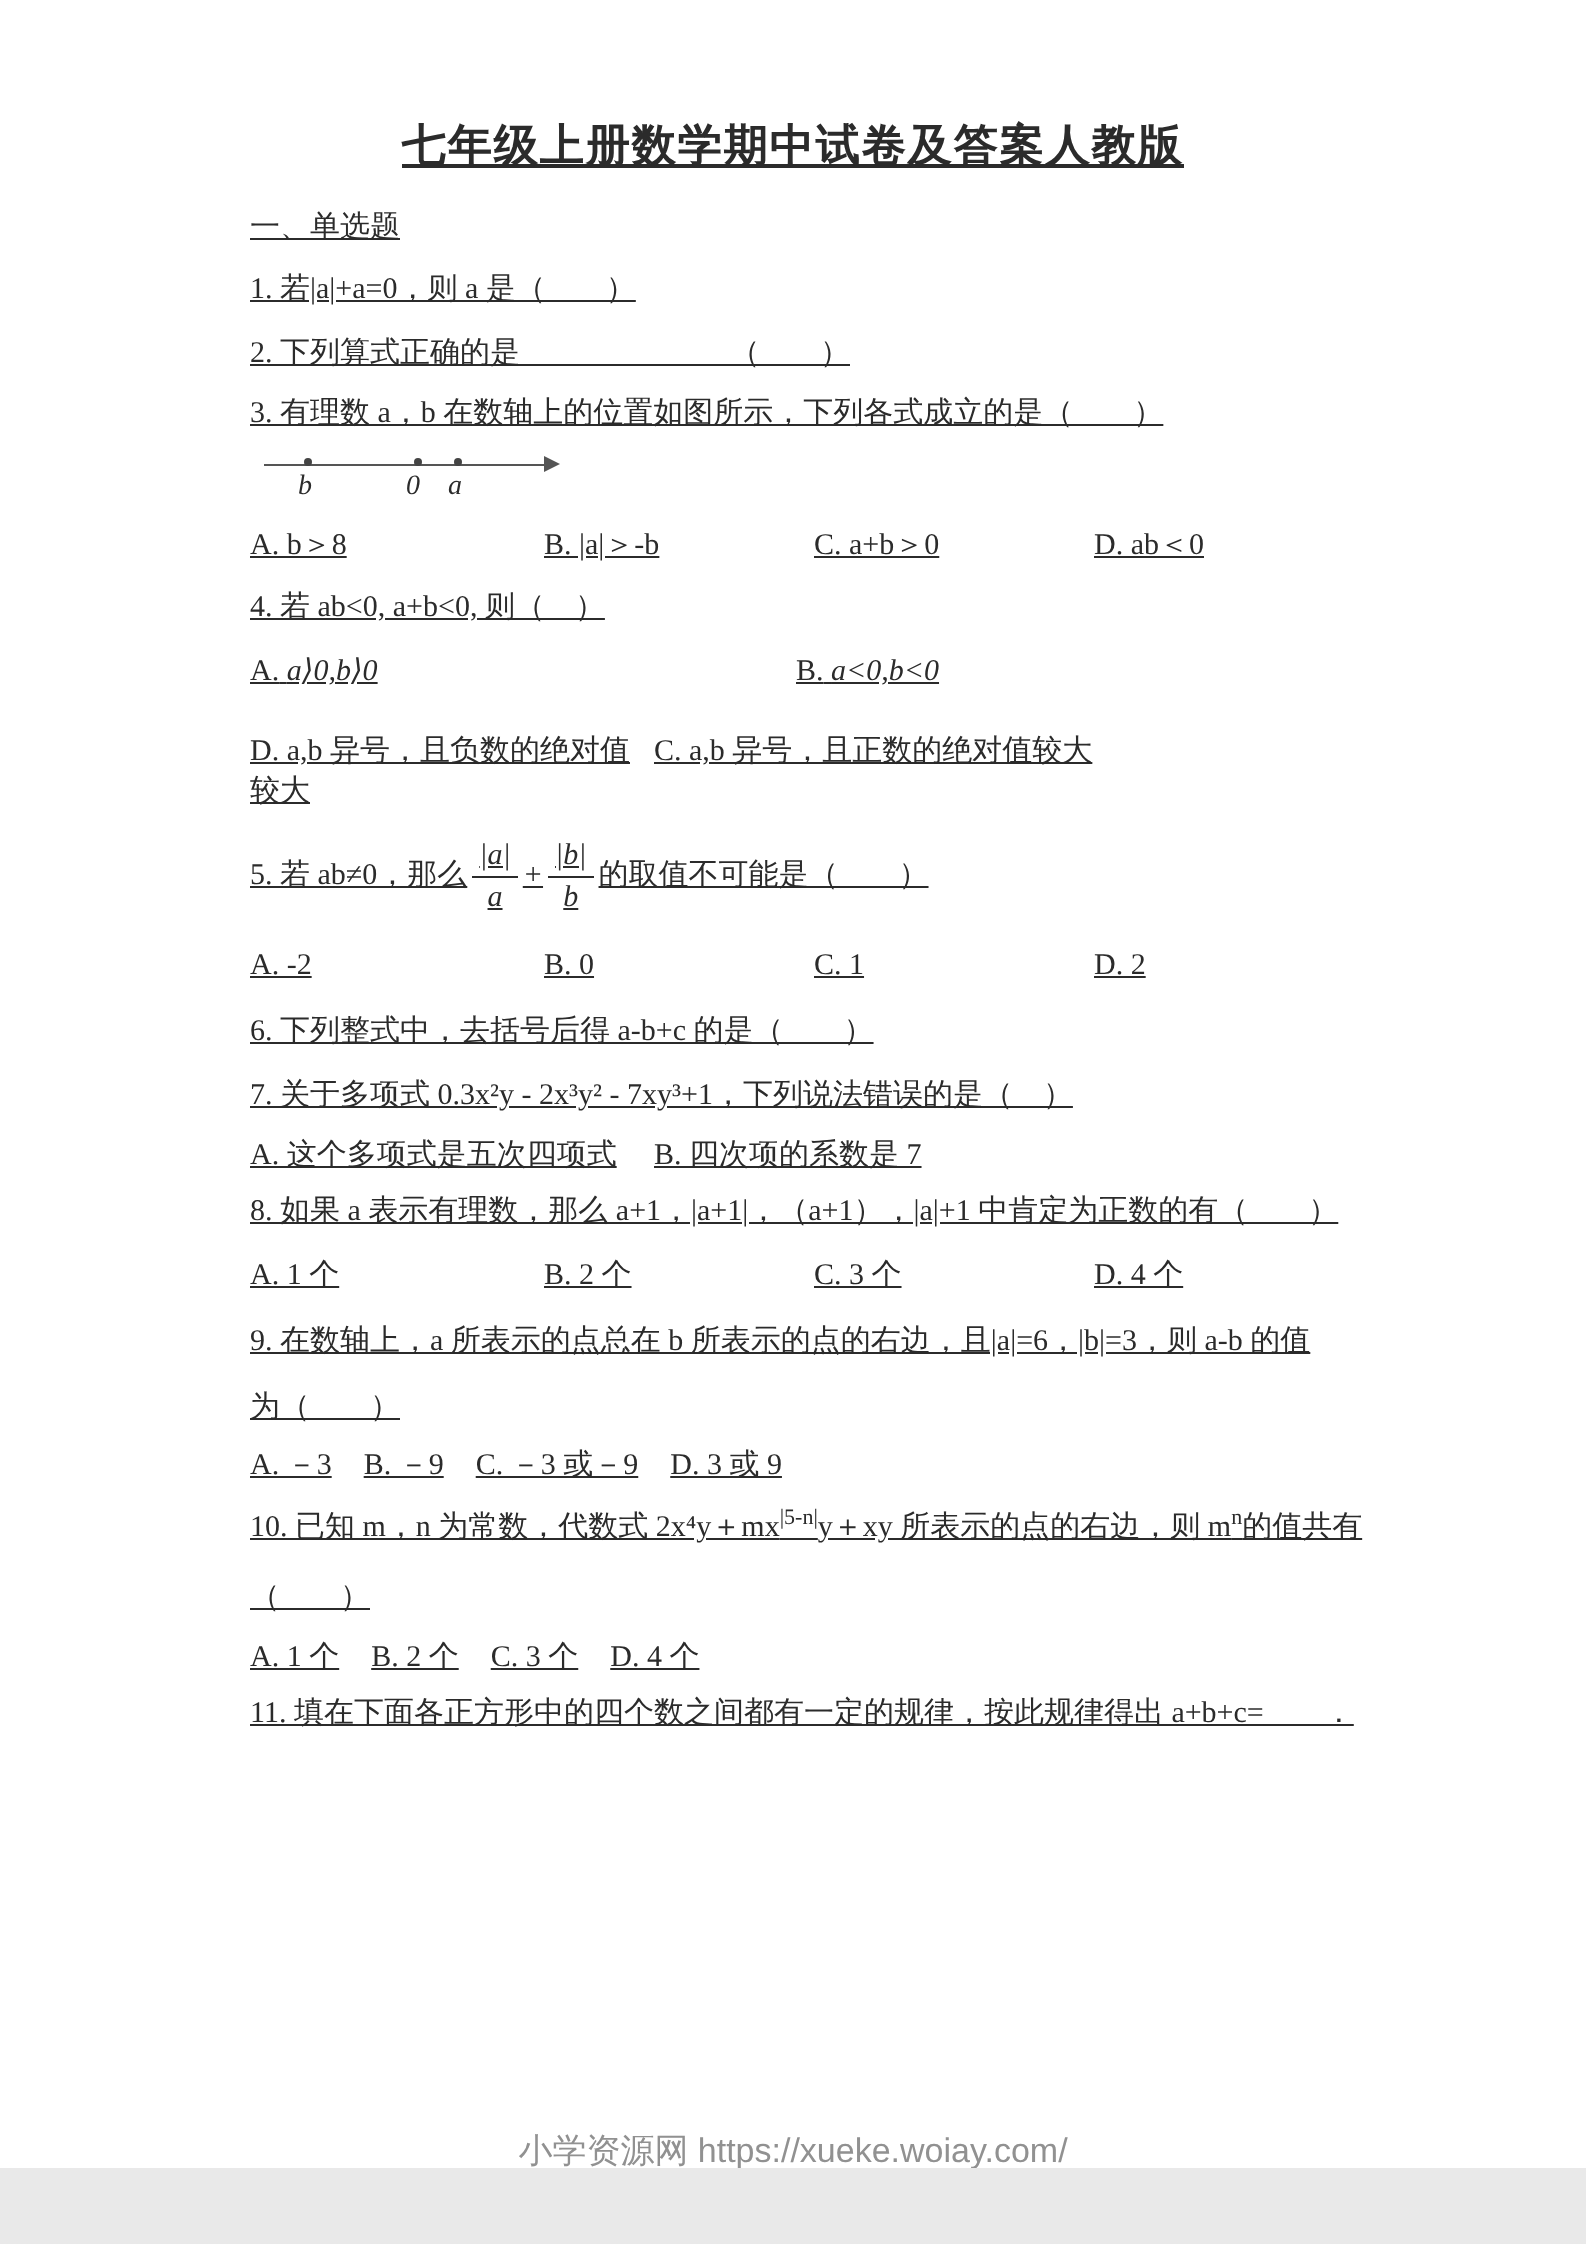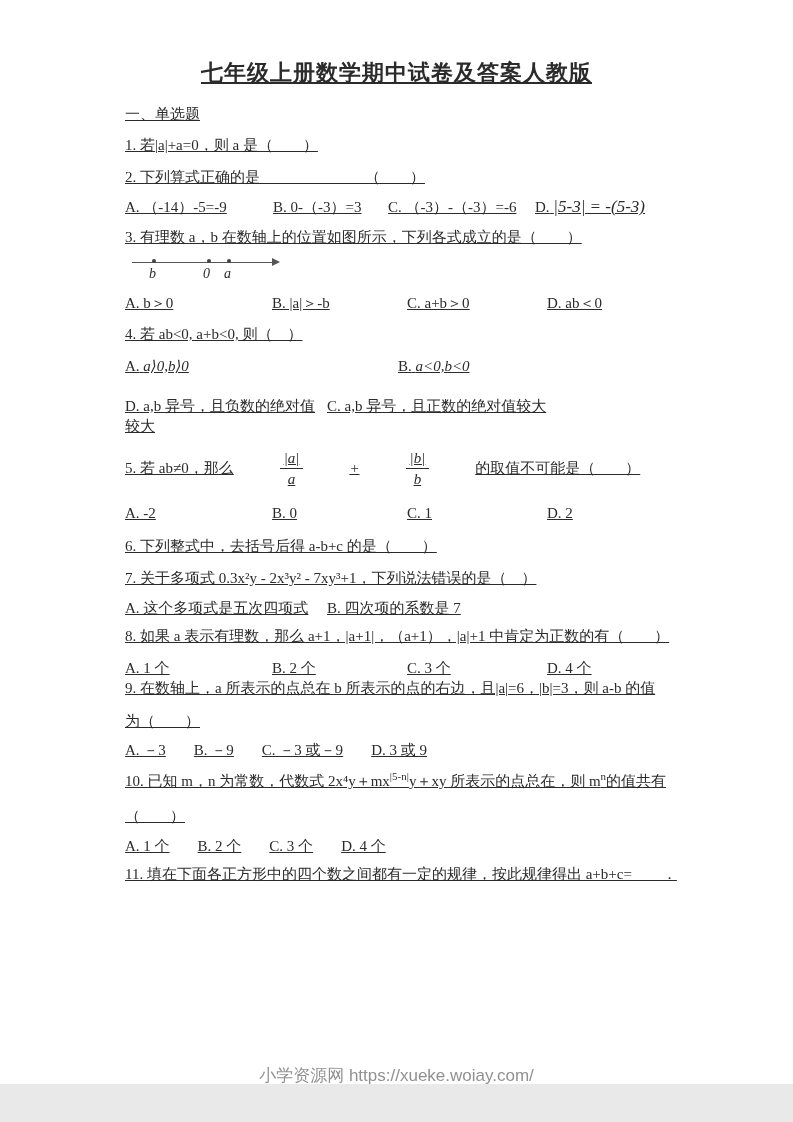--- a/index.html
+++ b/index.html
@@ -24,28 +24,28 @@
     letter-spacing:1px;
   }
   .content{padding:0 100px 0 125px;}
   .line{line-height:20px;}
   .nowrap{white-space:nowrap;}
   .opts4a{display:grid;grid-template-columns:147px 135px 140px auto;}
   .opts4b{display:grid;grid-template-columns:148px 115px 147px auto;}
   .opts4c{display:grid;grid-template-columns:120px 140px 125px auto;}
   .cols2-270{display:grid;grid-template-columns:273px auto;}
   .cols2-200{display:grid;grid-template-columns:202px auto;}
-  .opts-inline{display:flex;gap:28px;}
+  .opts-inline{display:flex;gap:16px;}
   .math{font-family:"Liberation Serif","DejaVu Serif",serif;font-style:italic;}
   .math-lg{font-family:"Liberation Serif","DejaVu Serif",serif;font-style:italic;font-size:17px;}
   .sup{vertical-align:super;font-size:11px;line-height:0;}
   .frac{display:inline-block;vertical-align:middle;text-align:center;font-style:italic;margin:0 2px;}
   .frac .num{display:block;border-bottom:1.5px solid #2b2b2b;padding:0 4px 1px;line-height:18px;}
   .frac .den{display:block;padding-top:1px;line-height:18px;}
-  .q5row{display:flex;align-items:center;height:52px;gap:44px;}
+  .q5row{display:flex;align-items:center;height:52px;}
   
   .nline{position:relative;width:150px;height:30px;margin-left:7px;}
   .nline .axis{position:absolute;left:0;top:7px;width:142px;border-top:1.6px solid #555;}
   .nline .arrow{position:absolute;left:140px;top:3px;width:0;height:0;
     border-left:8px solid #555;border-top:4.5px solid transparent;border-bottom:4.5px solid transparent;}
   .nline .dot{position:absolute;top:4px;width:4px;height:4px;background:#444;border-radius:50%;}
   .nline .lbl{position:absolute;top:11px;font-style:italic;font-size:14px;line-height:16px;}
   .footer{
     position:absolute;left:0;top:1066px;width:100%;
     text-align:center;color:#919191;font-size:17px;
@@ -59,43 +59,34 @@
 
   <div class="title">七年级上册数学期中试卷及答案人教版</div>
 
   <div class="content">
 
     <div class="line" style="margin-top:16px">一、单选题</div>
 
     <div class="line" style="margin-top:11px">1. 若|a|+a=0，则 a 是（　　）</div>
 
     <div class="line" style="margin-top:12px">2. 下列算式正确的是　　　　　　　（　　）</div>
-    <div class="opts4b" style="margin-top:10px;align-items:center;">
-      <span>A. （-14）-5=-9</span>
-      <span>B. 0-（-3）=3</span>
-      <span>C. （-3）-（-3）=-6</span>
-      <span>
-        <span>D.</span>
-        <span class="math-lg">|5-3| = -(5-3)</span>
-      </span>
-    </div>
 
     <div class="line" style="margin-top:10px">3. 有理数 a，b 在数轴上的位置如图所示，下列各式成立的是（　　）</div>
     <div class="nline" style="margin-top:8px">
       <span class="axis"></span>
       <span class="arrow"></span>
       <span class="dot" style="left:20px"></span>
       <span class="dot" style="left:75px"></span>
       <span class="dot" style="left:95px"></span>
       <span class="lbl" style="left:17px">b</span>
       <span class="lbl" style="left:71px">0</span>
       <span class="lbl" style="left:92px">a</span>
     </div>
     <div class="opts4a" style="margin-top:8px">
-      <span>A. b＞0</span>
+      <span>A. b＞8</span>
       <span>B. |a|＞-b</span>
       <span>C. a+b＞0</span>
       <span>D. ab＜0</span>
     </div>
 
     <div class="line" style="margin-top:11px">4. 若 ab&lt;0, a+b&lt;0, 则（　）</div>
     <div class="cols2-270" style="margin-top:12px">
       <span>
         <span>A.</span>
         <span class="math">a⟩0,b⟩0</span>
@@ -139,31 +130,31 @@
     </div>
 
     <div class="line nowrap" style="margin-top:8px">8. 如果 a 表示有理数，那么 a+1，|a+1|，（a+1），|a|+1 中肯定为正数的有（　　）</div>
     <div class="opts4a" style="margin-top:12px">
       <span>A. 1 个</span>
       <span>B. 2 个</span>
       <span>C. 3 个</span>
       <span>D. 4 个</span>
     </div>
 
-    <div class="line nowrap" style="margin-top:0">9. 在数轴上，a 所表示的点总在 b 所表示的点的右边，且|a|=6，|b|=3，则 a-b 的值</div>
+    <div class="line nowrap" style="margin-top:13px">9. 在数轴上，a 所表示的点总在 b 所表示的点的右边，且|a|=6，|b|=3，则 a-b 的值</div>
     <div class="line" style="margin-top:13px">为（　　）</div>
     <div class="opts-inline" style="margin-top:9px">
       <span>A. －3</span>
       <span>B. －9</span>
       <span>C. －3 或－9</span>
       <span>D. 3 或 9</span>
     </div>
 
     <div class="line nowrap" style="margin-top:11px">
-      <span>10. 已知 m，n 为常数，代数式 2x⁴y＋mx</span><span class="sup">|5-n|</span><span>y＋xy 所表示的点总在，则 m</span><span class="sup">n</span><span>的值共有</span>
+      <span>10. 已知 m，n 为常数，代数式 2x⁴y＋mx</span><span class="sup">|5-n|</span><span>y＋xy 所表示的点的右边，则 m</span><span class="sup">n</span><span>的值共有</span>
     </div>
     <div class="line" style="margin-top:15px">（　　）</div>
     <div class="opts-inline" style="margin-top:10px">
       <span>A. 1 个</span>
       <span>B. 2 个</span>
       <span>C. 3 个</span>
       <span>D. 4 个</span>
     </div>
 
     <div class="line nowrap" style="margin-top:8px">11. 填在下面各正方形中的四个数之间都有一定的规律，按此规律得出 a+b+c=____．</div>

